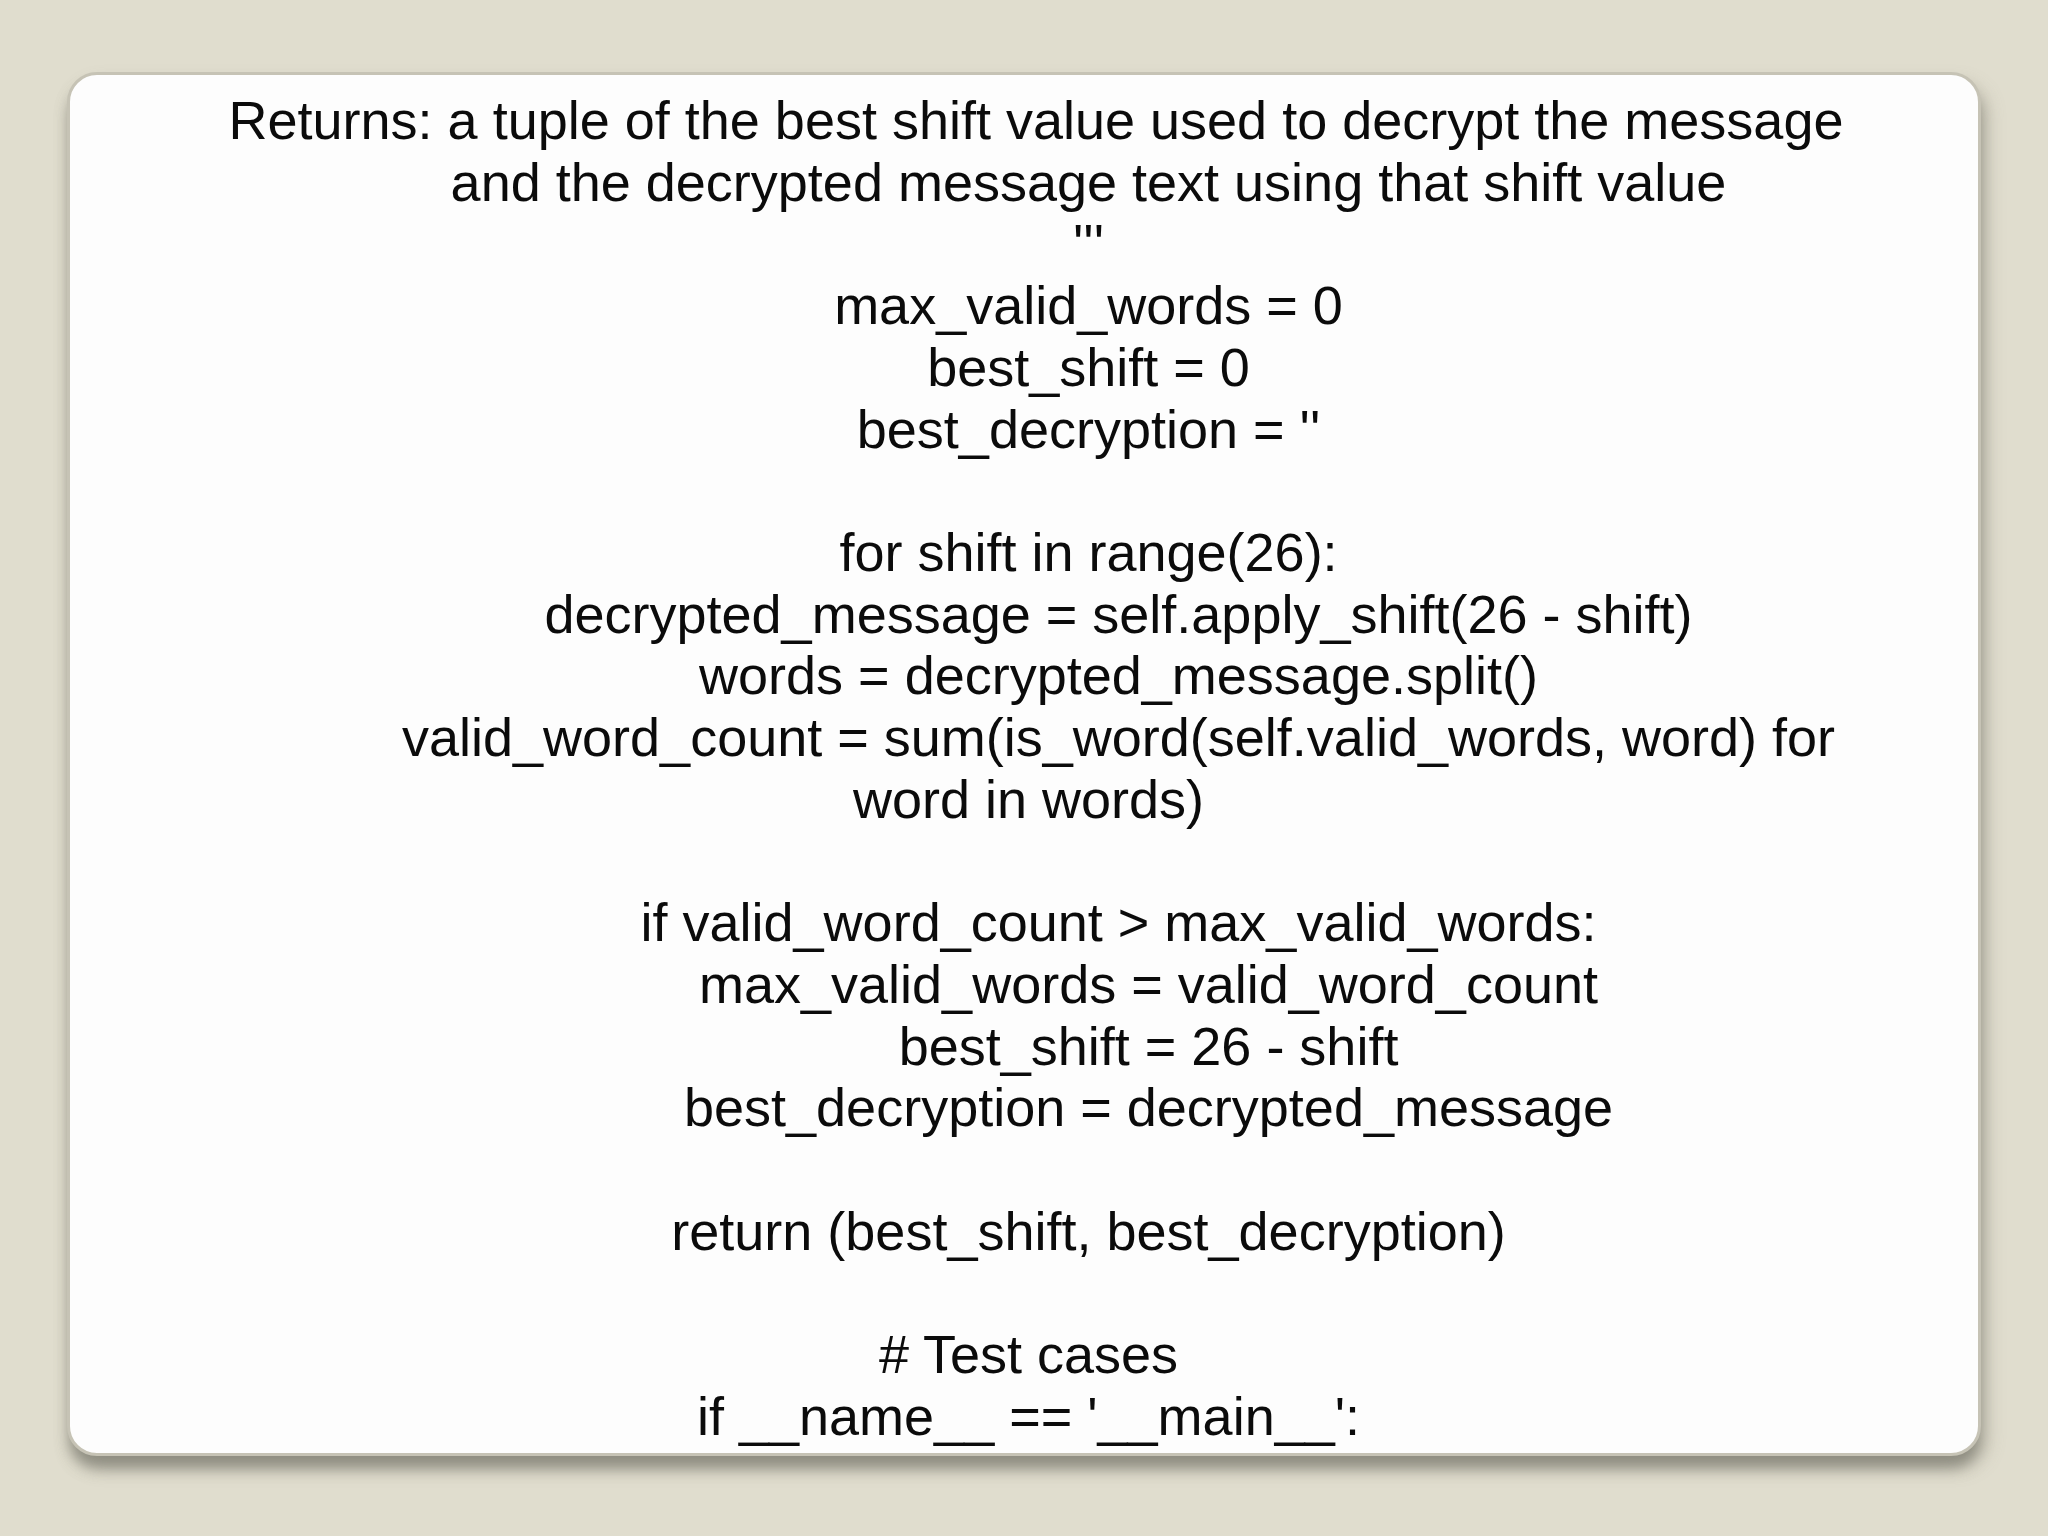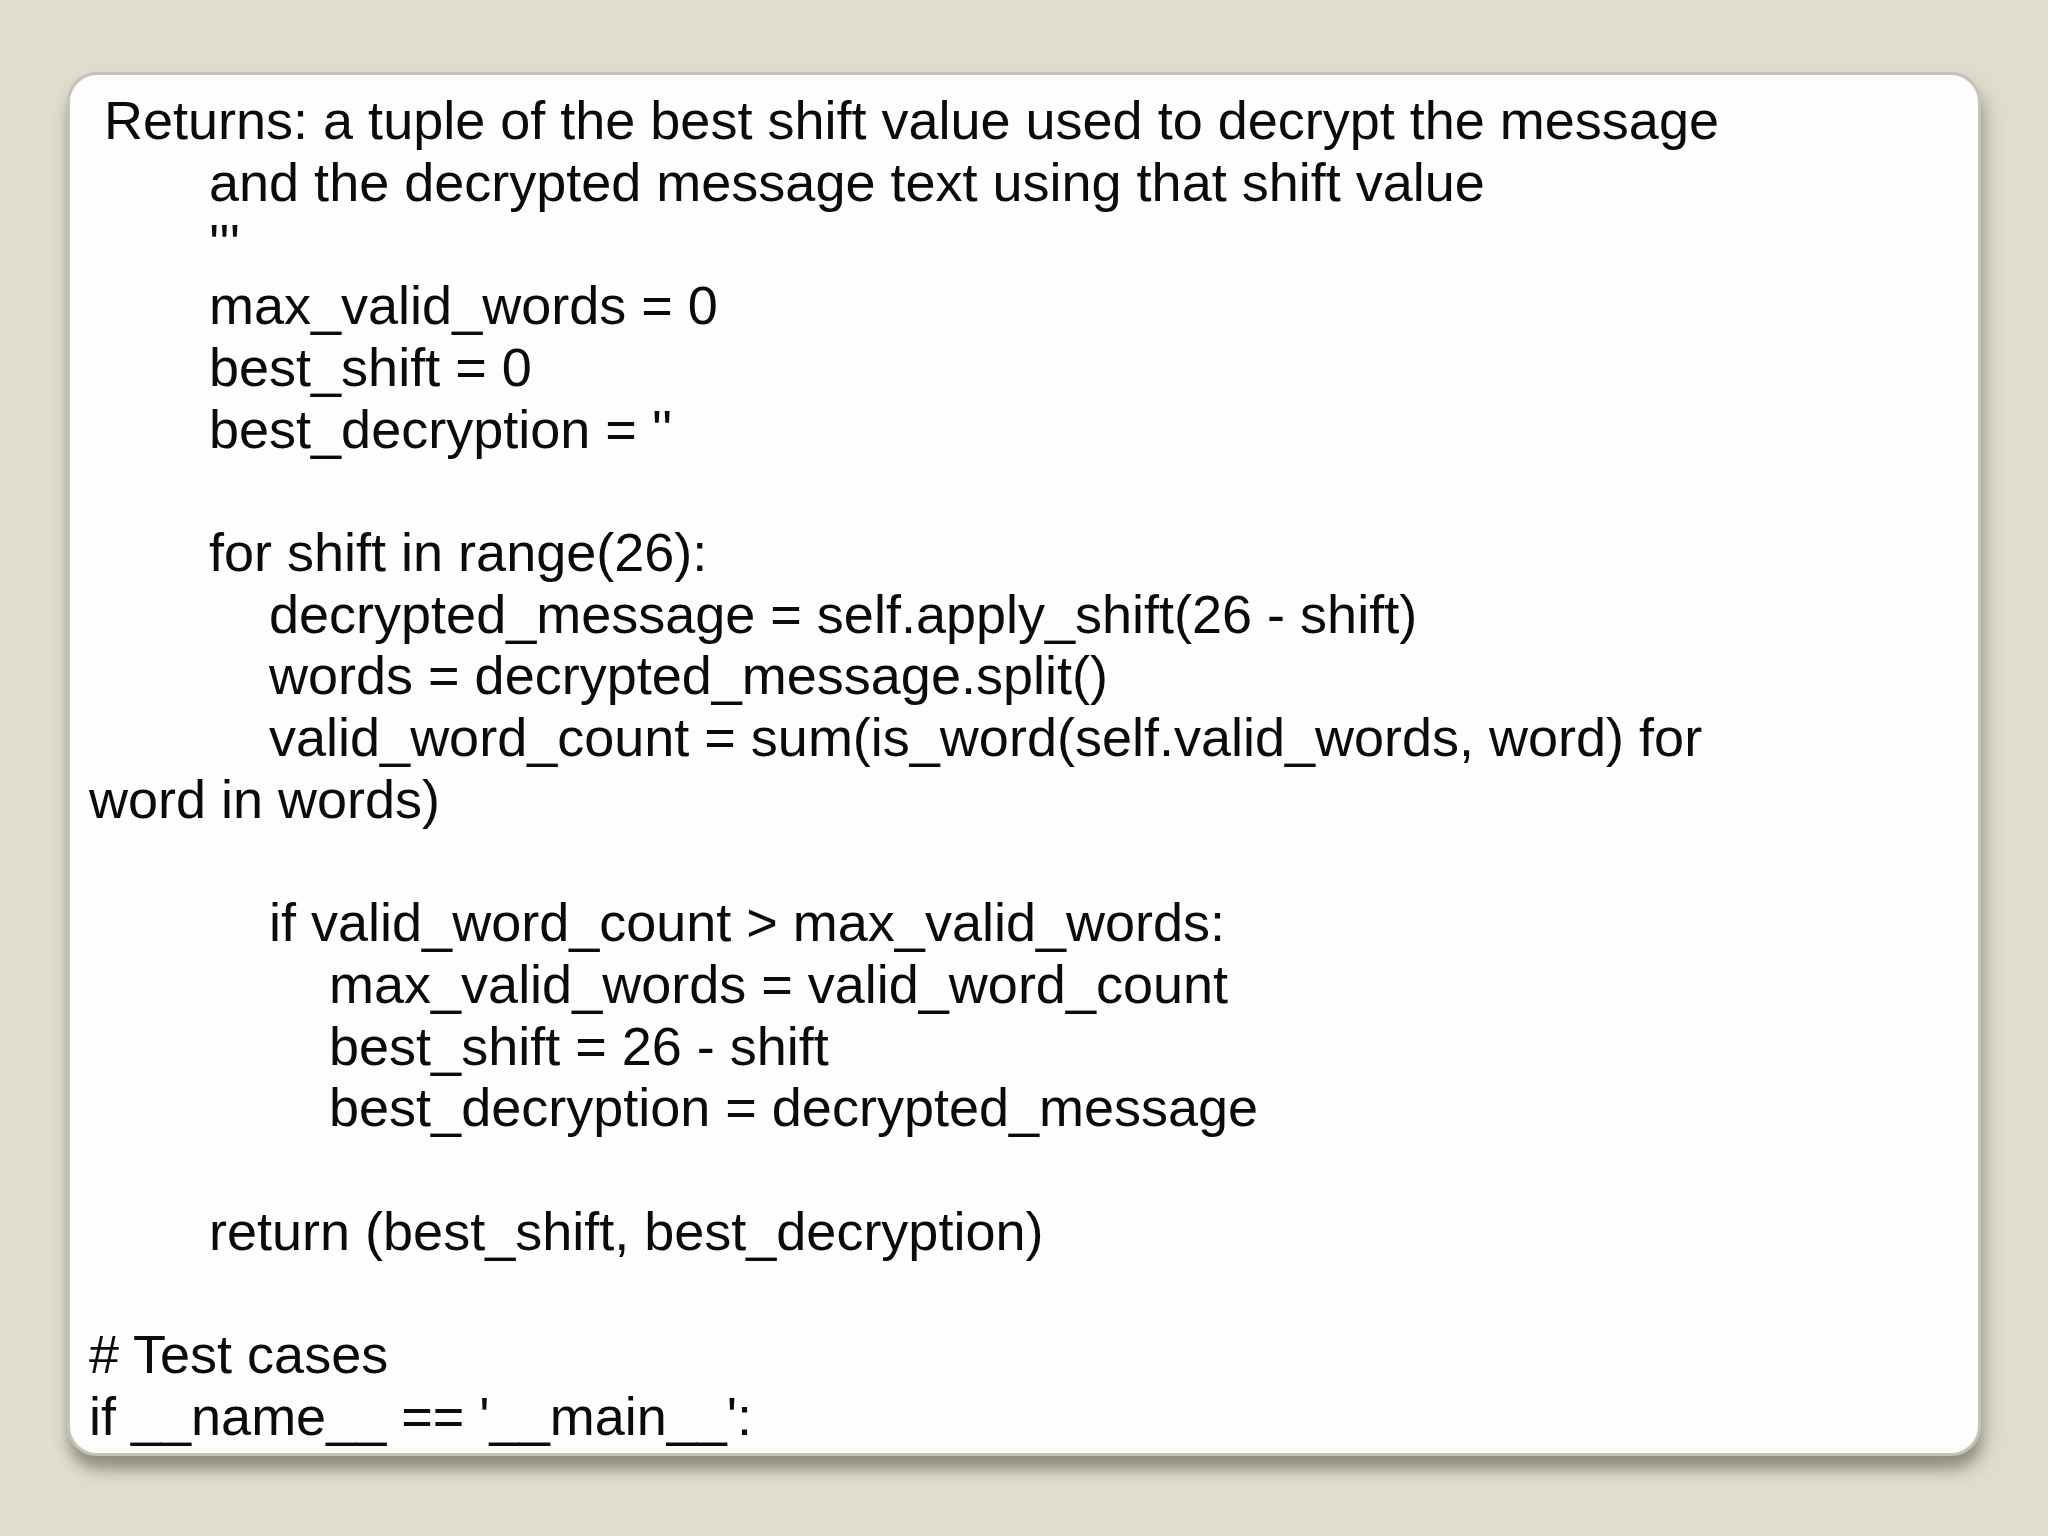--- a/index.html
+++ b/index.html
@@ -1,15 +1,15 @@
 <!DOCTYPE html>
 <html style="--bg-color: #e0ddce; --card-color: #fdfdfd; --border-color: #c6c3b5; --text-color: #0b0b0b;"><head>
 <meta charset="utf-8">
 <style>
-  * { margin: 0; padding: 0; box-sizing: border-box; }
+  * { margin: 0; padding: 0; box-sizing: border-box; text-align: center; }
   html, body {
     width: 2048px;
     height: 1536px;
     overflow: hidden;
     font-family: "Liberation Sans", "DejaVu Sans", sans-serif;
   }
   body {
     background: var(--bg-color, #e0ddce);
     position: relative;
   }

